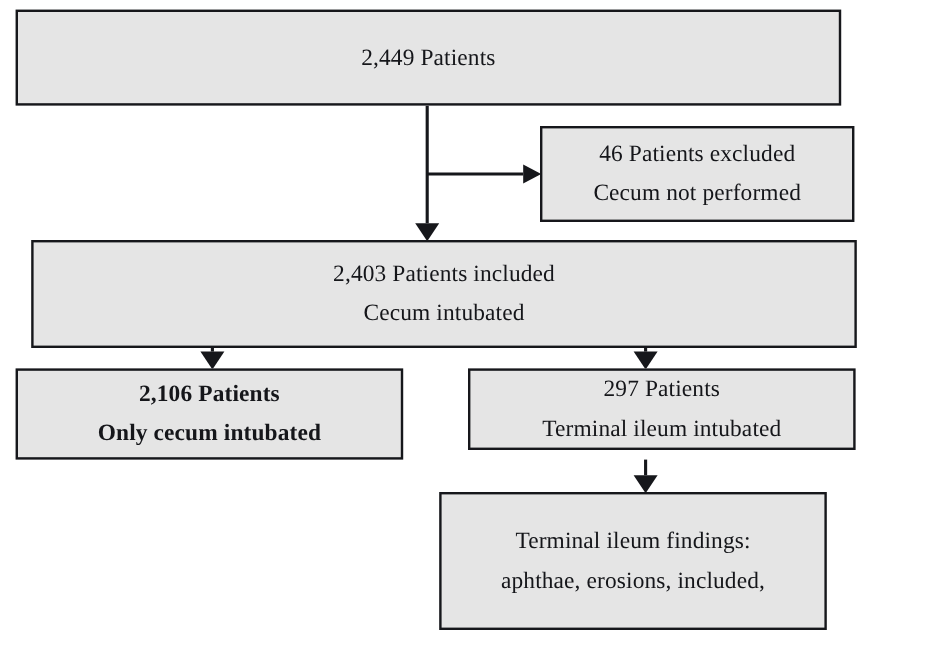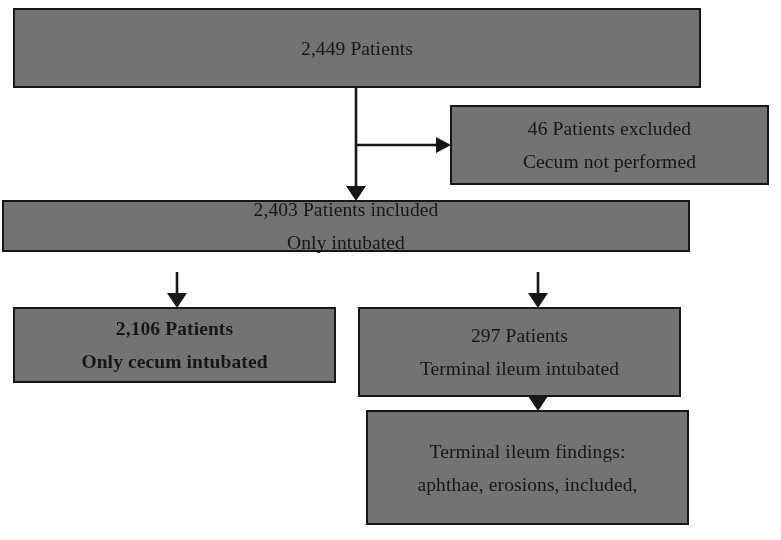--- a/index.html
+++ b/index.html
@@ -13,41 +13,41 @@
     height: 540px;
     background: #ffffff;
     font-family: "Liberation Serif", "DejaVu Serif", serif;
     color: #15161a;
     overflow: hidden;
   }
   .node {
     position: absolute;
     box-sizing: border-box;
     border: 2px solid #16171b;
-    background: #737373;
+    background: #e5e5e5;
     display: flex;
     flex-direction: column;
     align-items: center;
     justify-content: center;
     text-align: center;
     line-height: 1.0;
   }
   .node .line {
     display: block;
     white-space: nowrap;
     font-size: 19.5px;
     line-height: 33px;
     letter-spacing: 0.1px;
   }
   
   #node-total       { left: 13px;  top: 8px;   width: 688px; height: 80px; }
-  #node-excluded    { left: 450px; top: 105px; width: 319px; height: 80px; }
-  #node-included    { left: 2px;  top: 200px; width: 688px; height: 52px; }
+  #node-excluded    { left: 450px; top: 105px; width: 262px; height: 80px; }
+  #node-included    { left: 26px;  top: 200px; width: 688px; height: 90px; }
   #node-cecum-only  { left: 13px;  top: 307px; width: 323px; height: 76px; font-weight: bold; }
-  #node-ileum       { left: 358px; top: 307px; width: 323px; height: 90px; }
+  #node-ileum       { left: 390px; top: 307px; width: 323px; height: 68px; }
   #node-findings    { left: 366px; top: 410px; width: 323px; height: 115px; }
 
   #connectors {
     position: absolute;
     left: 0;
     top: 0;
     width: 781px;
     height: 540px;
     pointer-events: none;
   }
@@ -81,21 +81,21 @@
     <span class="line">2,449 Patients</span>
   </div>
 
   <div class="node" id="node-excluded">
     <span class="line">46 Patients excluded</span>
     <span class="line">Cecum not performed</span>
   </div>
 
   <div class="node" id="node-included">
     <span class="line">2,403 Patients included</span>
-    <span class="line">Only intubated</span>
+    <span class="line">Cecum intubated</span>
   </div>
 
   <div class="node" id="node-cecum-only">
     <span class="line">2,106 Patients</span>
     <span class="line">Only cecum intubated</span>
   </div>
 
   <div class="node" id="node-ileum">
     <span class="line">297 Patients</span>
     <span class="line">Terminal ileum intubated</span>

